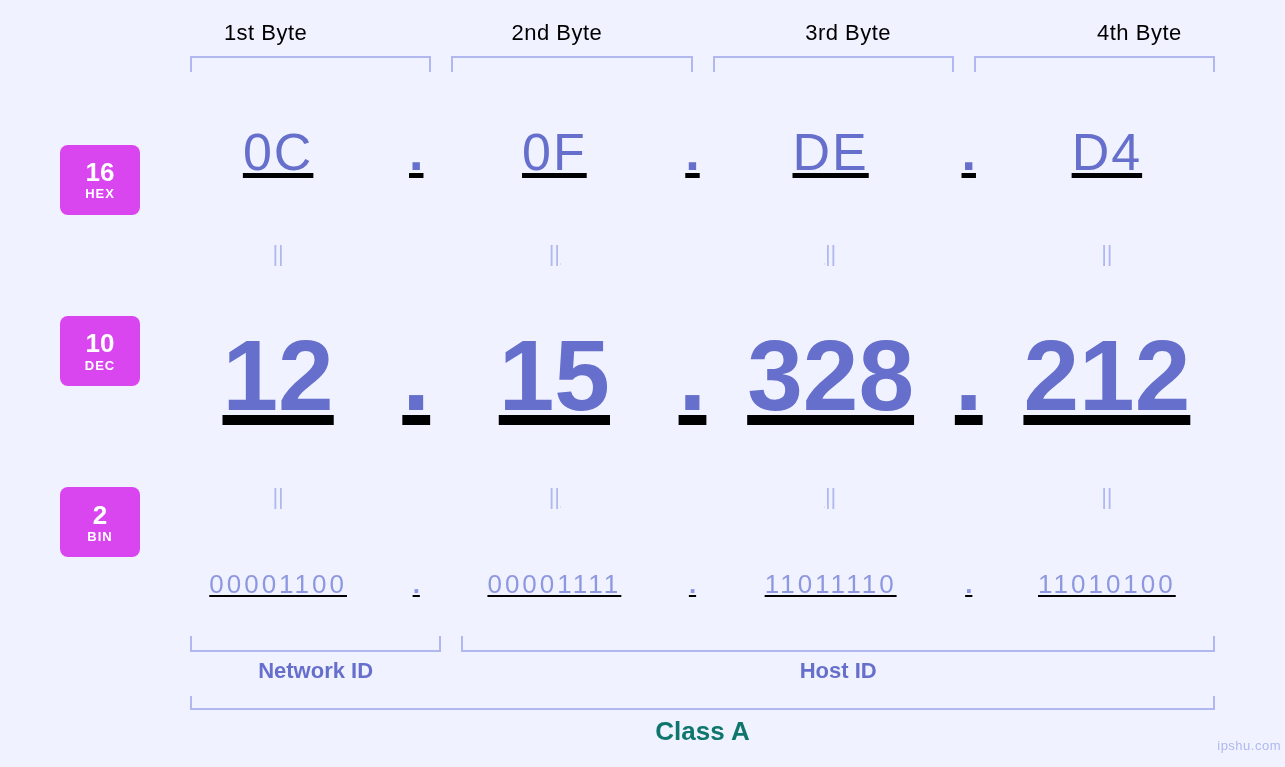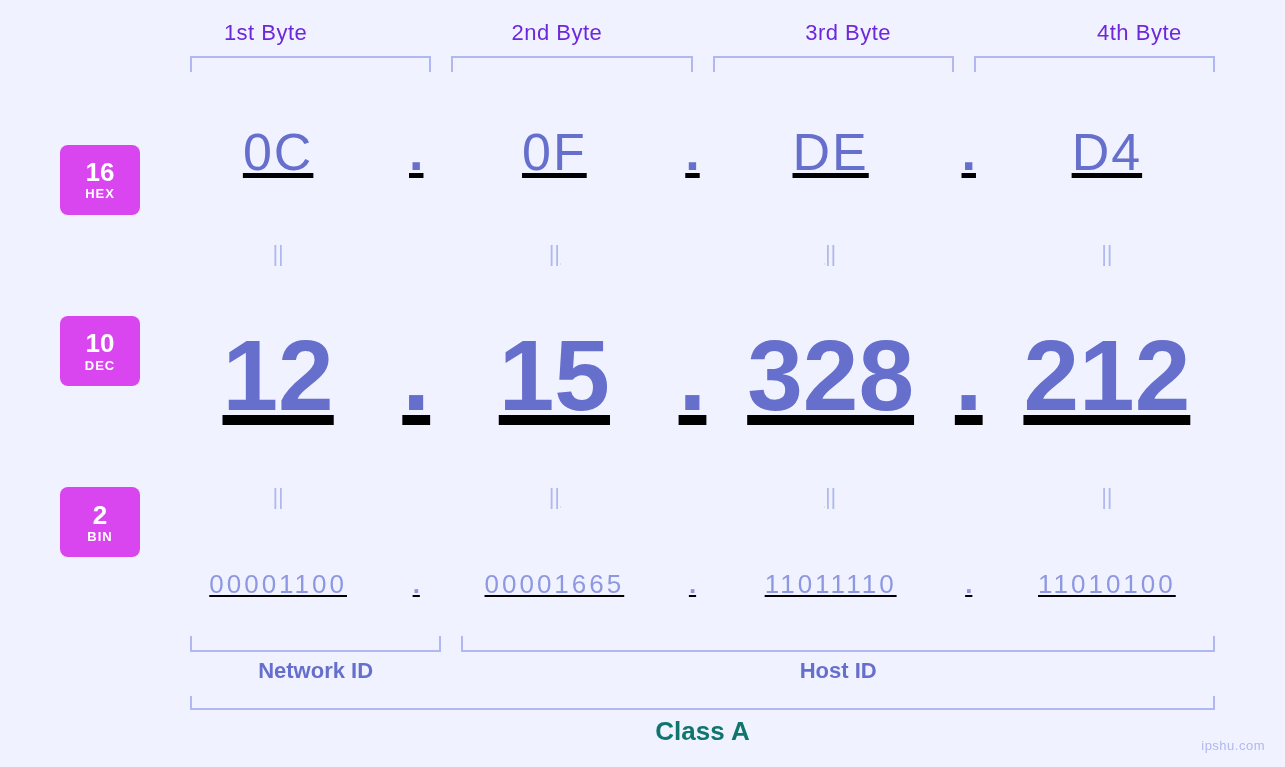--- a/index.html
+++ b/index.html
@@ -26,21 +26,21 @@
     .byte-headers {
       display: flex;
       width: 100%;
       margin-left: 120px;
       margin-bottom: 10px;
     }
 
     .byte-header {
       flex: 1;
       text-align: center;
-      color: #6d28d9;
+      color: #000000;
       font-size: 22px;
       font-weight: 400;
       letter-spacing: 0.5px;
     }
 
     
     .bracket-row {
       display: flex;
       width: calc(100% - 120px);
       margin-left: 120px;
@@ -263,21 +263,21 @@
       color: #6670cc;
       font-size: 22px;
       font-weight: 600;
       margin: 0 10px;
     }
 
     
     .watermark {
       position: absolute;
       bottom: 14px;
-      right: 20px;
+      right: 4px;
       color: #b0b8ef;
       font-size: 13px;
       letter-spacing: 0.5px;
     }
   </style>
 </head>
 <body>
 
 <div class="main-container">
 
@@ -350,21 +350,21 @@
         <div class="eq-cell">||</div>
         <div class="eq-dot"></div>
         <div class="eq-cell">||</div>
         <div class="eq-dot"></div>
         <div class="eq-cell">||</div>
       </div>
 
       <div class="data-row bin-row">
         <div class="byte-cell">00001100</div>
         <div class="dot-cell">.</div>
-        <div class="byte-cell">00001665</div>
+        <div class="byte-cell">00001111</div>
         <div class="dot-cell">.</div>
         <div class="byte-cell">11011110</div>
         <div class="dot-cell">.</div>
         <div class="byte-cell">11010100</div>
       </div>
 
     </div>
   </div>
 
   <div class="bottom-section">

